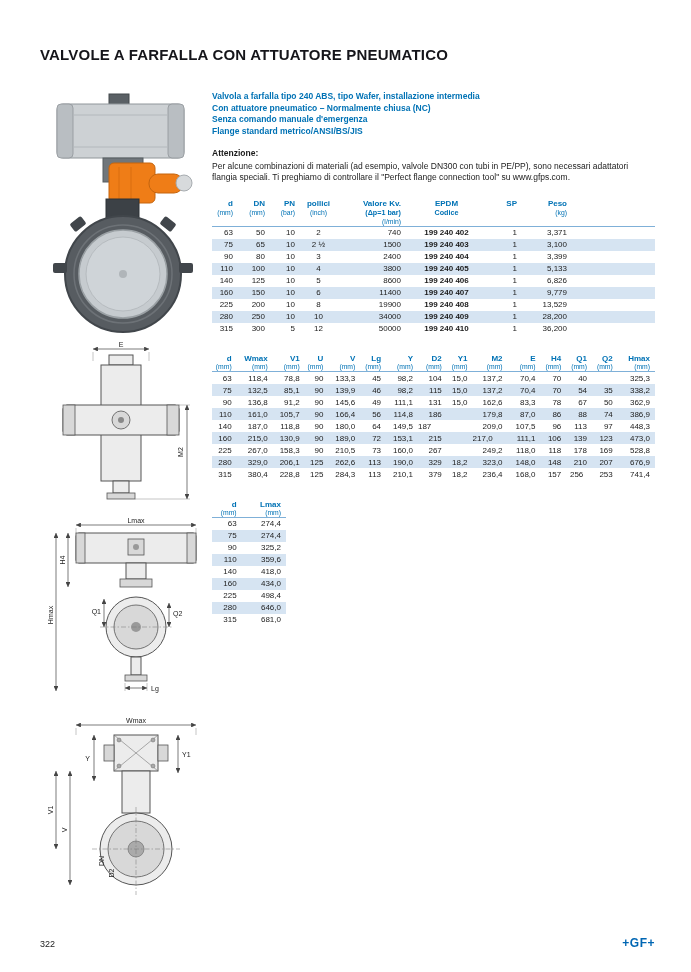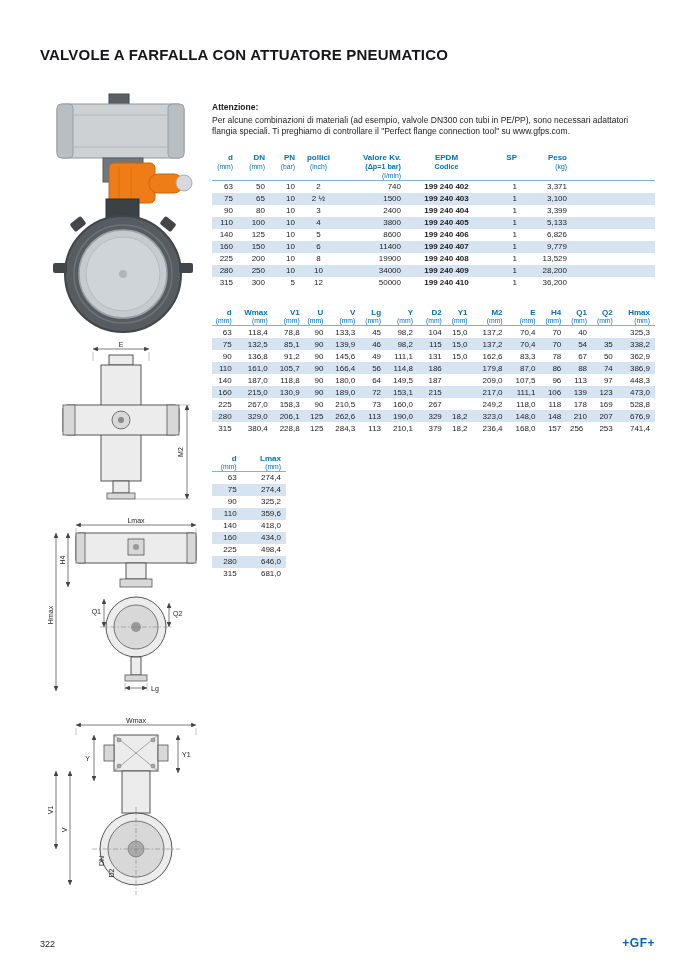--- a/index.html
+++ b/index.html
@@ -198,20 +198,26 @@
           <text class="dtext" text-anchor="middle" transform="rotate(-90 21 115)" x="21" y="115">V</text>
 
           <text class="dtext" text-anchor="middle" transform="rotate(-90 58 146)" x="58" y="146">DN</text>
           <text class="dtext" text-anchor="middle" transform="rotate(-90 68 158)" x="68" y="158">D2</text>
         </svg>
       </div>
     </div>
 
     <div class="right-col">
 
+      <div>
+        <div class="intro-line">Valvola a farfalla tipo 240 ABS, tipo Wafer, installazione intermedia</div>
+        <div class="intro-line">Con attuatore pneumatico – Normalmente chiusa (NC)</div>
+        <div class="intro-line">Senza comando manuale d'emergenza</div>
+        <div class="intro-line">Flange standard metrico/ANSI/BS/JIS</div>
+      </div>
 
 
       <div>
         <div class="sec-label">Attenzione:</div>
         <div class="para">Per alcune combinazioni di materiali (ad esempio, valvole DN300 con tubi in PE/PP), sono necessari adattatori flangia speciali. Ti preghiamo di controllare il "Perfect flange connection tool" su www.gfps.com.</div>
       </div>
 
       <table>
           <thead>
             <tr>
@@ -458,40 +464,40 @@
               <td style="text-align: right;">386,9</td>
             </tr>
             <tr>
               <td style="text-align: right;">140</td>
               <td style="text-align: right;">187,0</td>
               <td style="text-align: right;">118,8</td>
               <td style="text-align: right;">90</td>
               <td style="text-align: right;">180,0</td>
               <td style="text-align: right;">64</td>
               <td style="text-align: right;">149,5</td>
-              <td style="text-align: right;">187</td>
+              <td style="">187</td>
               <td style="text-align: right;"></td>
               <td style="text-align: right;">209,0</td>
               <td style="text-align: right;">107,5</td>
               <td style="text-align: right;">96</td>
               <td style="text-align: right;">113</td>
               <td style="text-align: right;">97</td>
               <td style="text-align: right;">448,3</td>
             </tr>
             <tr>
               <td style="text-align: right;">160</td>
               <td style="text-align: right;">215,0</td>
               <td style="text-align: right;">130,9</td>
               <td style="text-align: right;">90</td>
               <td style="text-align: right;">189,0</td>
               <td style="text-align: right;">72</td>
               <td style="text-align: right;">153,1</td>
               <td style="text-align: right;">215</td>
               <td style="text-align: right;"></td>
-              <td style="text-align: right;">217,0</td>
+              <td style="">217,0</td>
               <td style="text-align: right;">111,1</td>
               <td style="text-align: right;">106</td>
               <td style="text-align: right;">139</td>
               <td style="text-align: right;">123</td>
               <td style="text-align: right;">473,0</td>
             </tr>
             <tr>
               <td style="text-align: right;">225</td>
               <td style="text-align: right;">267,0</td>
               <td style="text-align: right;">158,3</td>

